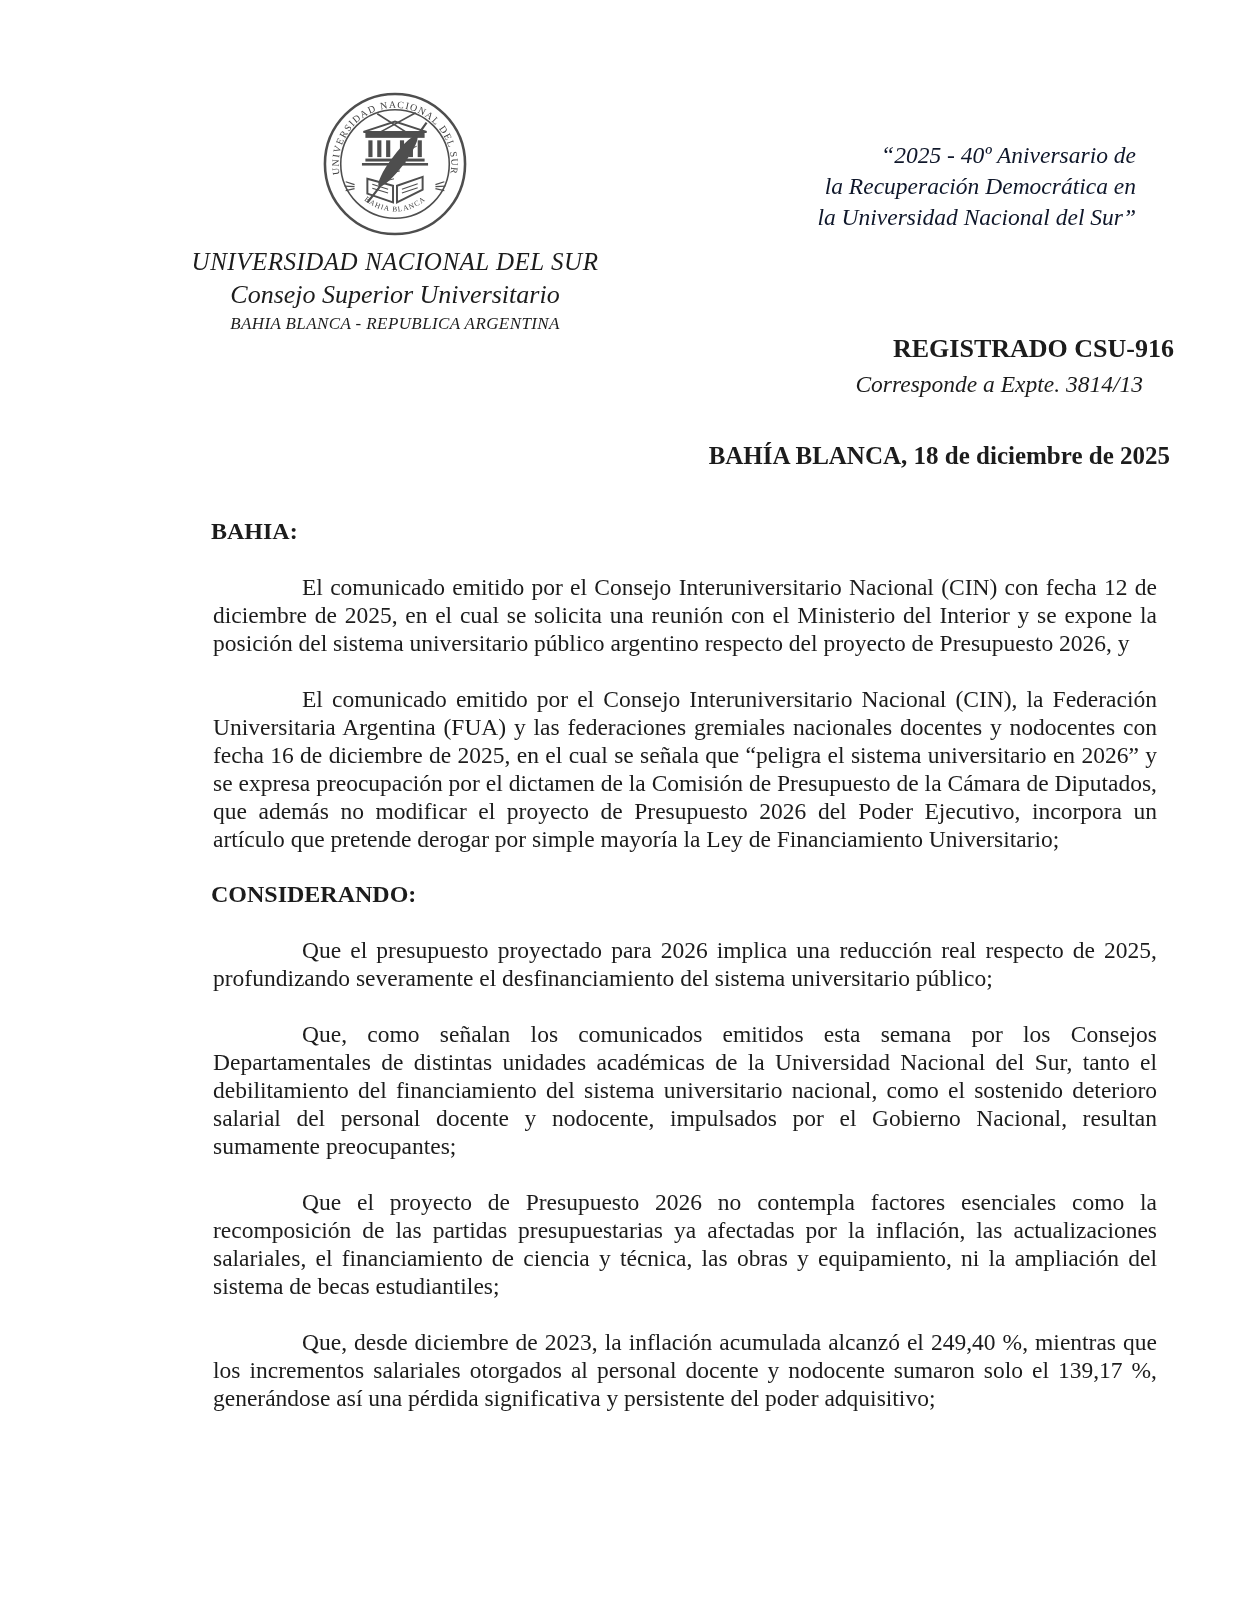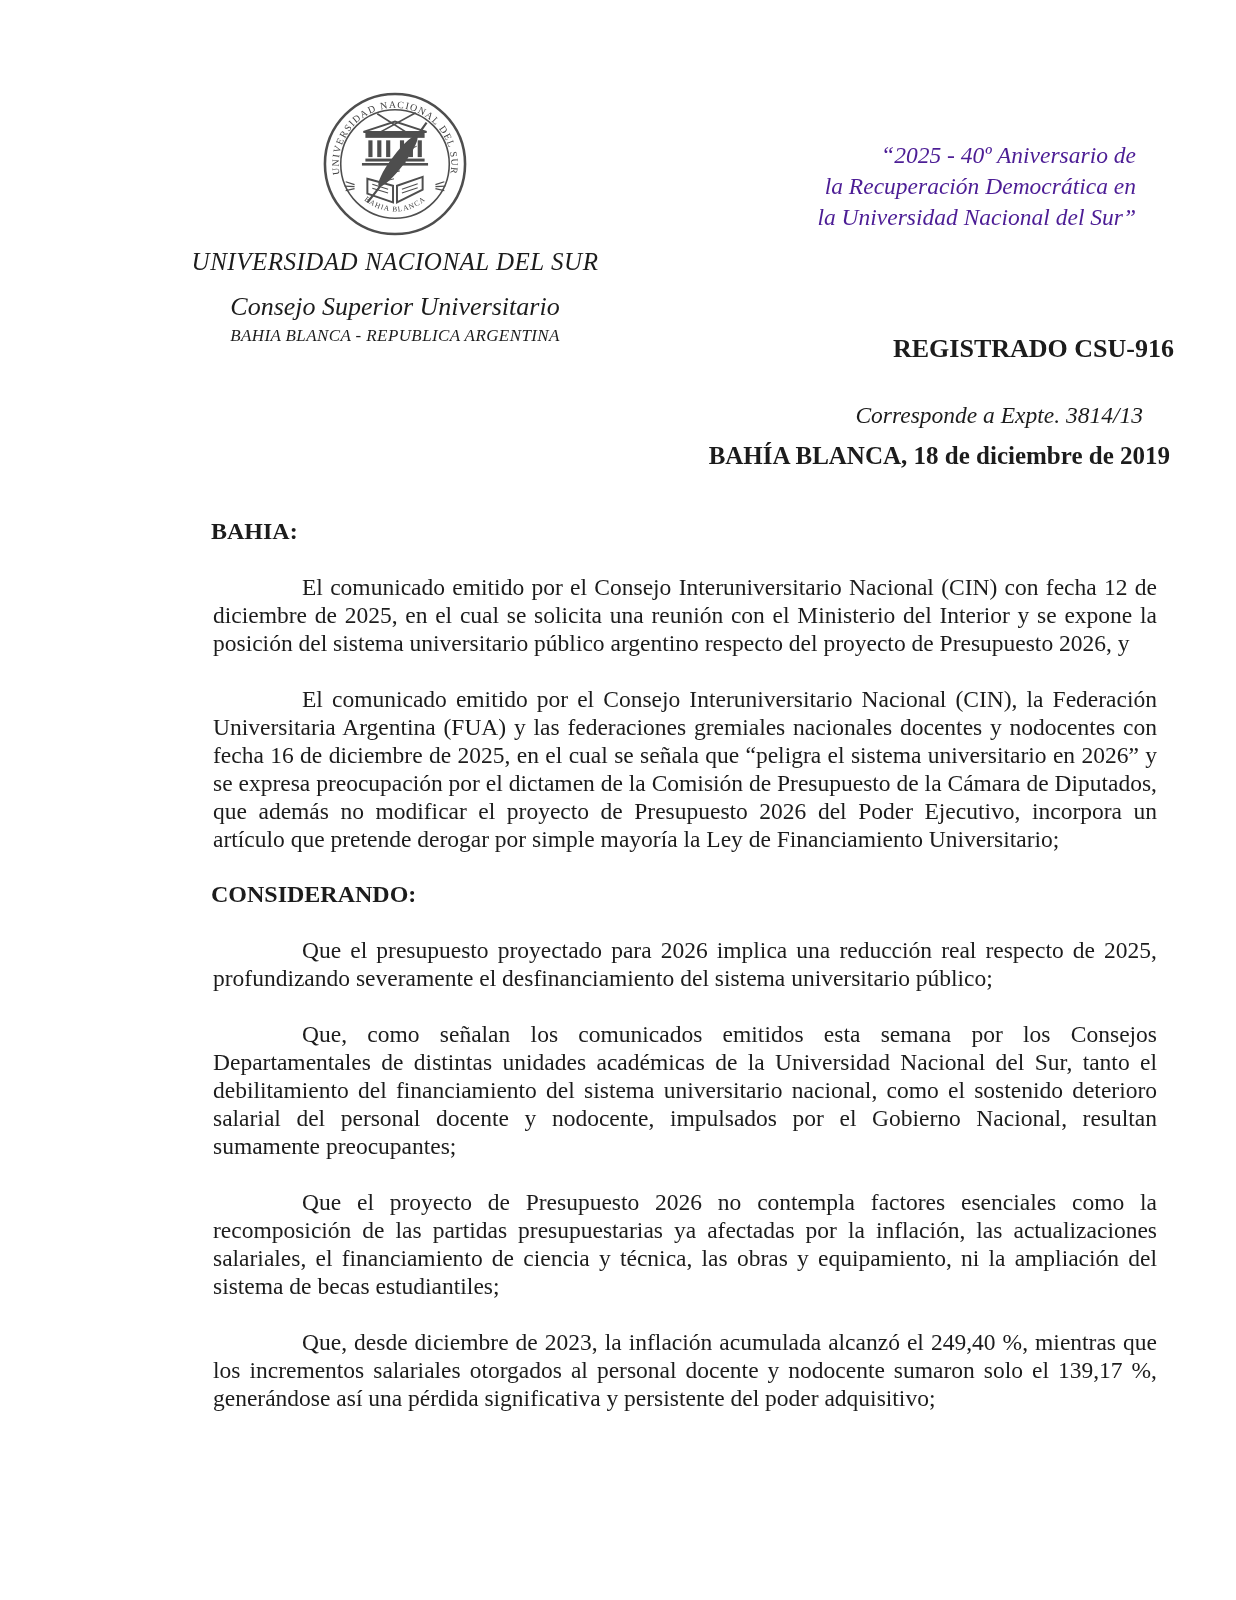--- a/index.html
+++ b/index.html
@@ -27,56 +27,56 @@
   .org-name {
     font-style: italic;
     font-size: 25px;
     letter-spacing: 0.5px;
     margin-top: 6px;
     white-space: nowrap;
   }
   .org-unit {
     font-style: italic;
     font-size: 26px;
-    margin-top: 16px;
+    margin-top: 4px;
     white-space: nowrap;
   }
   .org-location {
     font-style: italic;
     font-size: 17px;
     letter-spacing: 0.4px;
     margin-top: 4px;
     white-space: nowrap;
   }
 
   
   .quote {
     position: absolute;
     top: 140px;
     right: 100px;
     text-align: right;
     font-style: italic;
     font-size: 23.5px;
     line-height: 31px;
-    color: #4c1d95;
+    color: #0f172a;
   }
 
   
   .registered {
     position: absolute;
     top: 334px;
     right: 62px;
     font-weight: bold;
     font-size: 26px;
     white-space: nowrap;
     margin-left: 48px;
   }
   .file-ref {
     position: absolute;
-    top: 402px;
+    top: 371px;
     right: 93px;
     font-style: italic;
     font-size: 23.5px;
     white-space: nowrap;
   }
   .place-date {
     position: absolute;
     top: 442px;
     right: 66px;
     font-weight: bold;
@@ -171,21 +171,21 @@
   </div>
 
   <div class="quote">
     <div>“2025 - 40º Aniversario de</div>
     <div>la Recuperación Democrática en</div>
     <div>la Universidad Nacional del Sur”</div>
   </div>
 
   <div class="registered">REGISTRADO CSU-916</div>
   <div class="file-ref">Corresponde a Expte. 3814/13</div>
-  <div class="place-date">BAHÍA BLANCA, 18 de diciembre de 2019</div>
+  <div class="place-date">BAHÍA BLANCA, 18 de diciembre de 2025</div>
 
   <div class="doc-body">
     <div class="section-heading">BAHIA:</div>
     <p class="para">El comunicado emitido por el Consejo Interuniversitario Nacional (CIN) con fecha 12 de diciembre de 2025, en el cual se solicita una reunión con el Ministerio del Interior y se expone la posición del sistema universitario público argentino respecto del proyecto de Presupuesto 2026, y</p>
     <p class="para">El comunicado emitido por el Consejo Interuniversitario Nacional (CIN), la Federación Universitaria Argentina (FUA) y las federaciones gremiales nacionales docentes y nodocentes con fecha 16 de diciembre de 2025, en el cual se señala que “peligra el sistema universitario en 2026” y se expresa preocupación por el dictamen de la Comisión de Presupuesto de la Cámara de Diputados, que además no modificar el proyecto de Presupuesto 2026 del Poder Ejecutivo, incorpora un artículo que pretende derogar por simple mayoría la Ley de Financiamiento Universitario;</p>
 
     <div class="section-heading">CONSIDERANDO:</div>
     <p class="para">Que el presupuesto proyectado para 2026 implica una reducción real respecto de 2025, profundizando severamente el desfinanciamiento del sistema universitario público;</p>
     <p class="para">Que, como señalan los comunicados emitidos esta semana por los Consejos Departamentales de distintas unidades académicas de la Universidad Nacional del Sur, tanto el debilitamiento del financiamiento del sistema universitario nacional, como el sostenido deterioro salarial del personal docente y nodocente, impulsados por el Gobierno Nacional, resultan sumamente preocupantes;</p>
     <p class="para">Que el proyecto de Presupuesto 2026 no contempla factores esenciales como la recomposición de las partidas presupuestarias ya afectadas por la inflación, las actualizaciones salariales, el financiamiento de ciencia y técnica, las obras y equipamiento, ni la ampliación del sistema de becas estudiantiles;</p>

